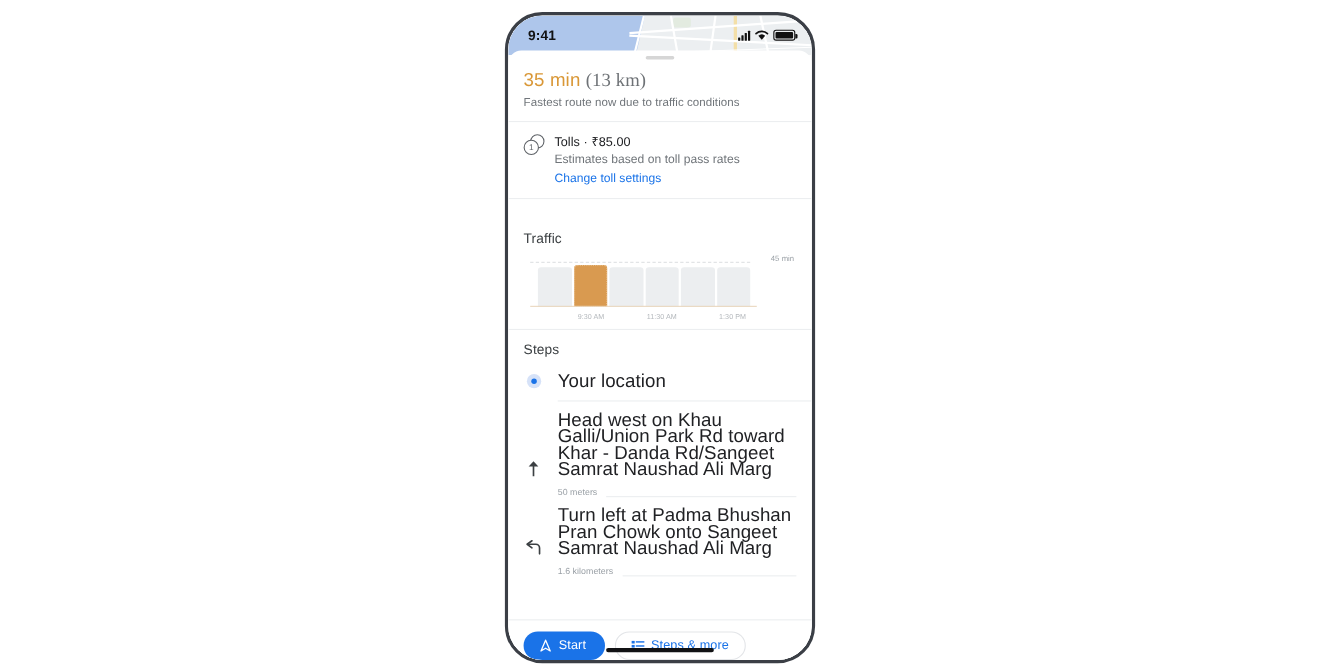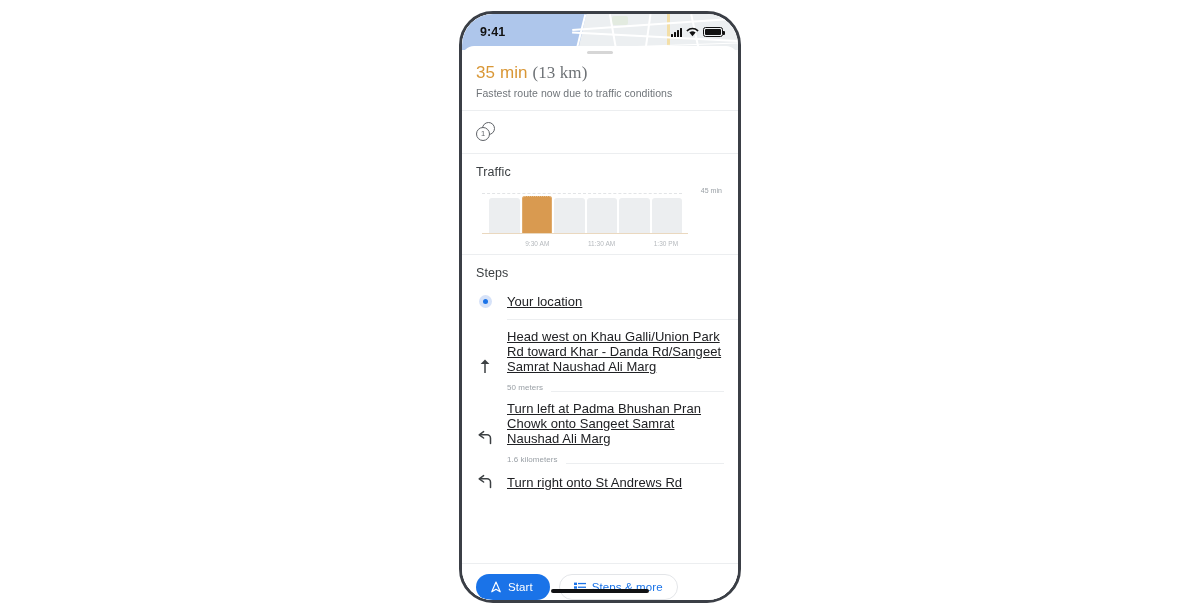--- a/index.html
+++ b/index.html
@@ -186,21 +186,21 @@
   .tolls-sub { font-size: 11px; color: #70757a; margin-top: 3px; letter-spacing: .03px; }
   .tolls-link {
     font-size: 11px;
     color: #1a73e8;
     margin-top: 5px;
     letter-spacing: .03px;
     cursor: pointer;
   }
 
   
-  .traffic { padding: 11px 14px 10px; }
+  .traffic { padding: 11px 14px 10px; margin-top: 18px; }
   .traffic-title { font-size: 12.5px; color: #3c4043; letter-spacing: .1px; }
   .chart-wrap {
     position: relative;
     margin-top: 13px;
     height: 52px;
   }
   .chart-plot {
     position: absolute;
     left: 13px; right: 42px; top: 0; bottom: 10px;
     display: flex;
@@ -265,25 +265,24 @@
     flex: 0 0 22px;
     width: 22px;
     display: flex;
     align-items: center;
     justify-content: center;
     color: #3c4043;
     padding-top: 1px;
   }
   .step-text {
     flex: 1 1 auto;
-    font-size: 13px;
+    font-size: 17px;
     line-height: 15px;
     color: #202124;
     letter-spacing: .05px;
-    text-decoration: underline;
   }
   .origin-row { align-items: center; padding: 10px 14px 10px 12px; }
   .origin-dot {
     width: 13px; height: 13px;
     border-radius: 50%;
     background: #d6e2f8;
     display: flex; align-items: center; justify-content: center;
   }
   .origin-dot i {
     width: 5px; height: 5px;
@@ -413,20 +412,25 @@
             </div>
             <div class="eta-sub">Fastest route now due to traffic conditions</div>
           </div>
 
           <div class="divider"></div>
 
           <div class="tolls">
             <div class="coin-icon">
               <span class="c-back"></span>
               <span class="c-front">1</span>
+            </div>
+            <div class="tolls-body">
+              <div class="tolls-title">Tolls · ₹85.00</div>
+              <div class="tolls-sub">Estimates based on toll pass rates</div>
+              <div class="tolls-link">Change toll settings</div>
             </div>
           </div>
 
           <div class="divider"></div>
 
           <div class="traffic">
             <div class="traffic-title">Traffic</div>
             <div class="chart-wrap">
               <div class="refline"></div>
               <div class="reflabel">45 min</div>
@@ -485,29 +489,20 @@
                 <path d="M6.6 1.6 L2.2 4.8 L6.6 8" stroke="#3c4043" stroke-width="1.5" fill="none" stroke-linecap="round" stroke-linejoin="round"></path>
               </svg>
             </div>
             <div class="step-text">Turn left at Padma Bhushan Pran Chowk onto Sangeet Samrat Naushad Ali Marg</div>
           </div>
           <div class="dist-row">
             <span class="dist-label">1.6 kilometers</span>
             <span class="dist-rule"></span>
           </div>
 
-          <div class="step-row">
-            <div class="step-icon">
-              <svg width="16" height="16" viewBox="0 0 16 16">
-                <path d="M13.5 13.5 V8.2 a3.4 3.4 0 0 0 -3.4 -3.4 H3.6" stroke="#3c4043" stroke-width="1.5" fill="none" stroke-linecap="round" stroke-linejoin="round"></path>
-                <path d="M6.6 1.6 L2.2 4.8 L6.6 8" stroke="#3c4043" stroke-width="1.5" fill="none" stroke-linecap="round" stroke-linejoin="round"></path>
-              </svg>
-            </div>
-            <div class="step-text">Turn right onto St Andrews Rd</div>
-          </div>
 
         </div>
 
         <div class="bottom-bar">
           <button class="btn-start">
             <span>
               <svg width="12" height="12" viewBox="0 0 12 12">
                 <path d="M6 1 L10.2 10.8 L6 8.3 L1.8 10.8 Z" fill="none" stroke="#ffffff" stroke-width="1.2" stroke-linejoin="round"></path>
               </svg>
             </span>

